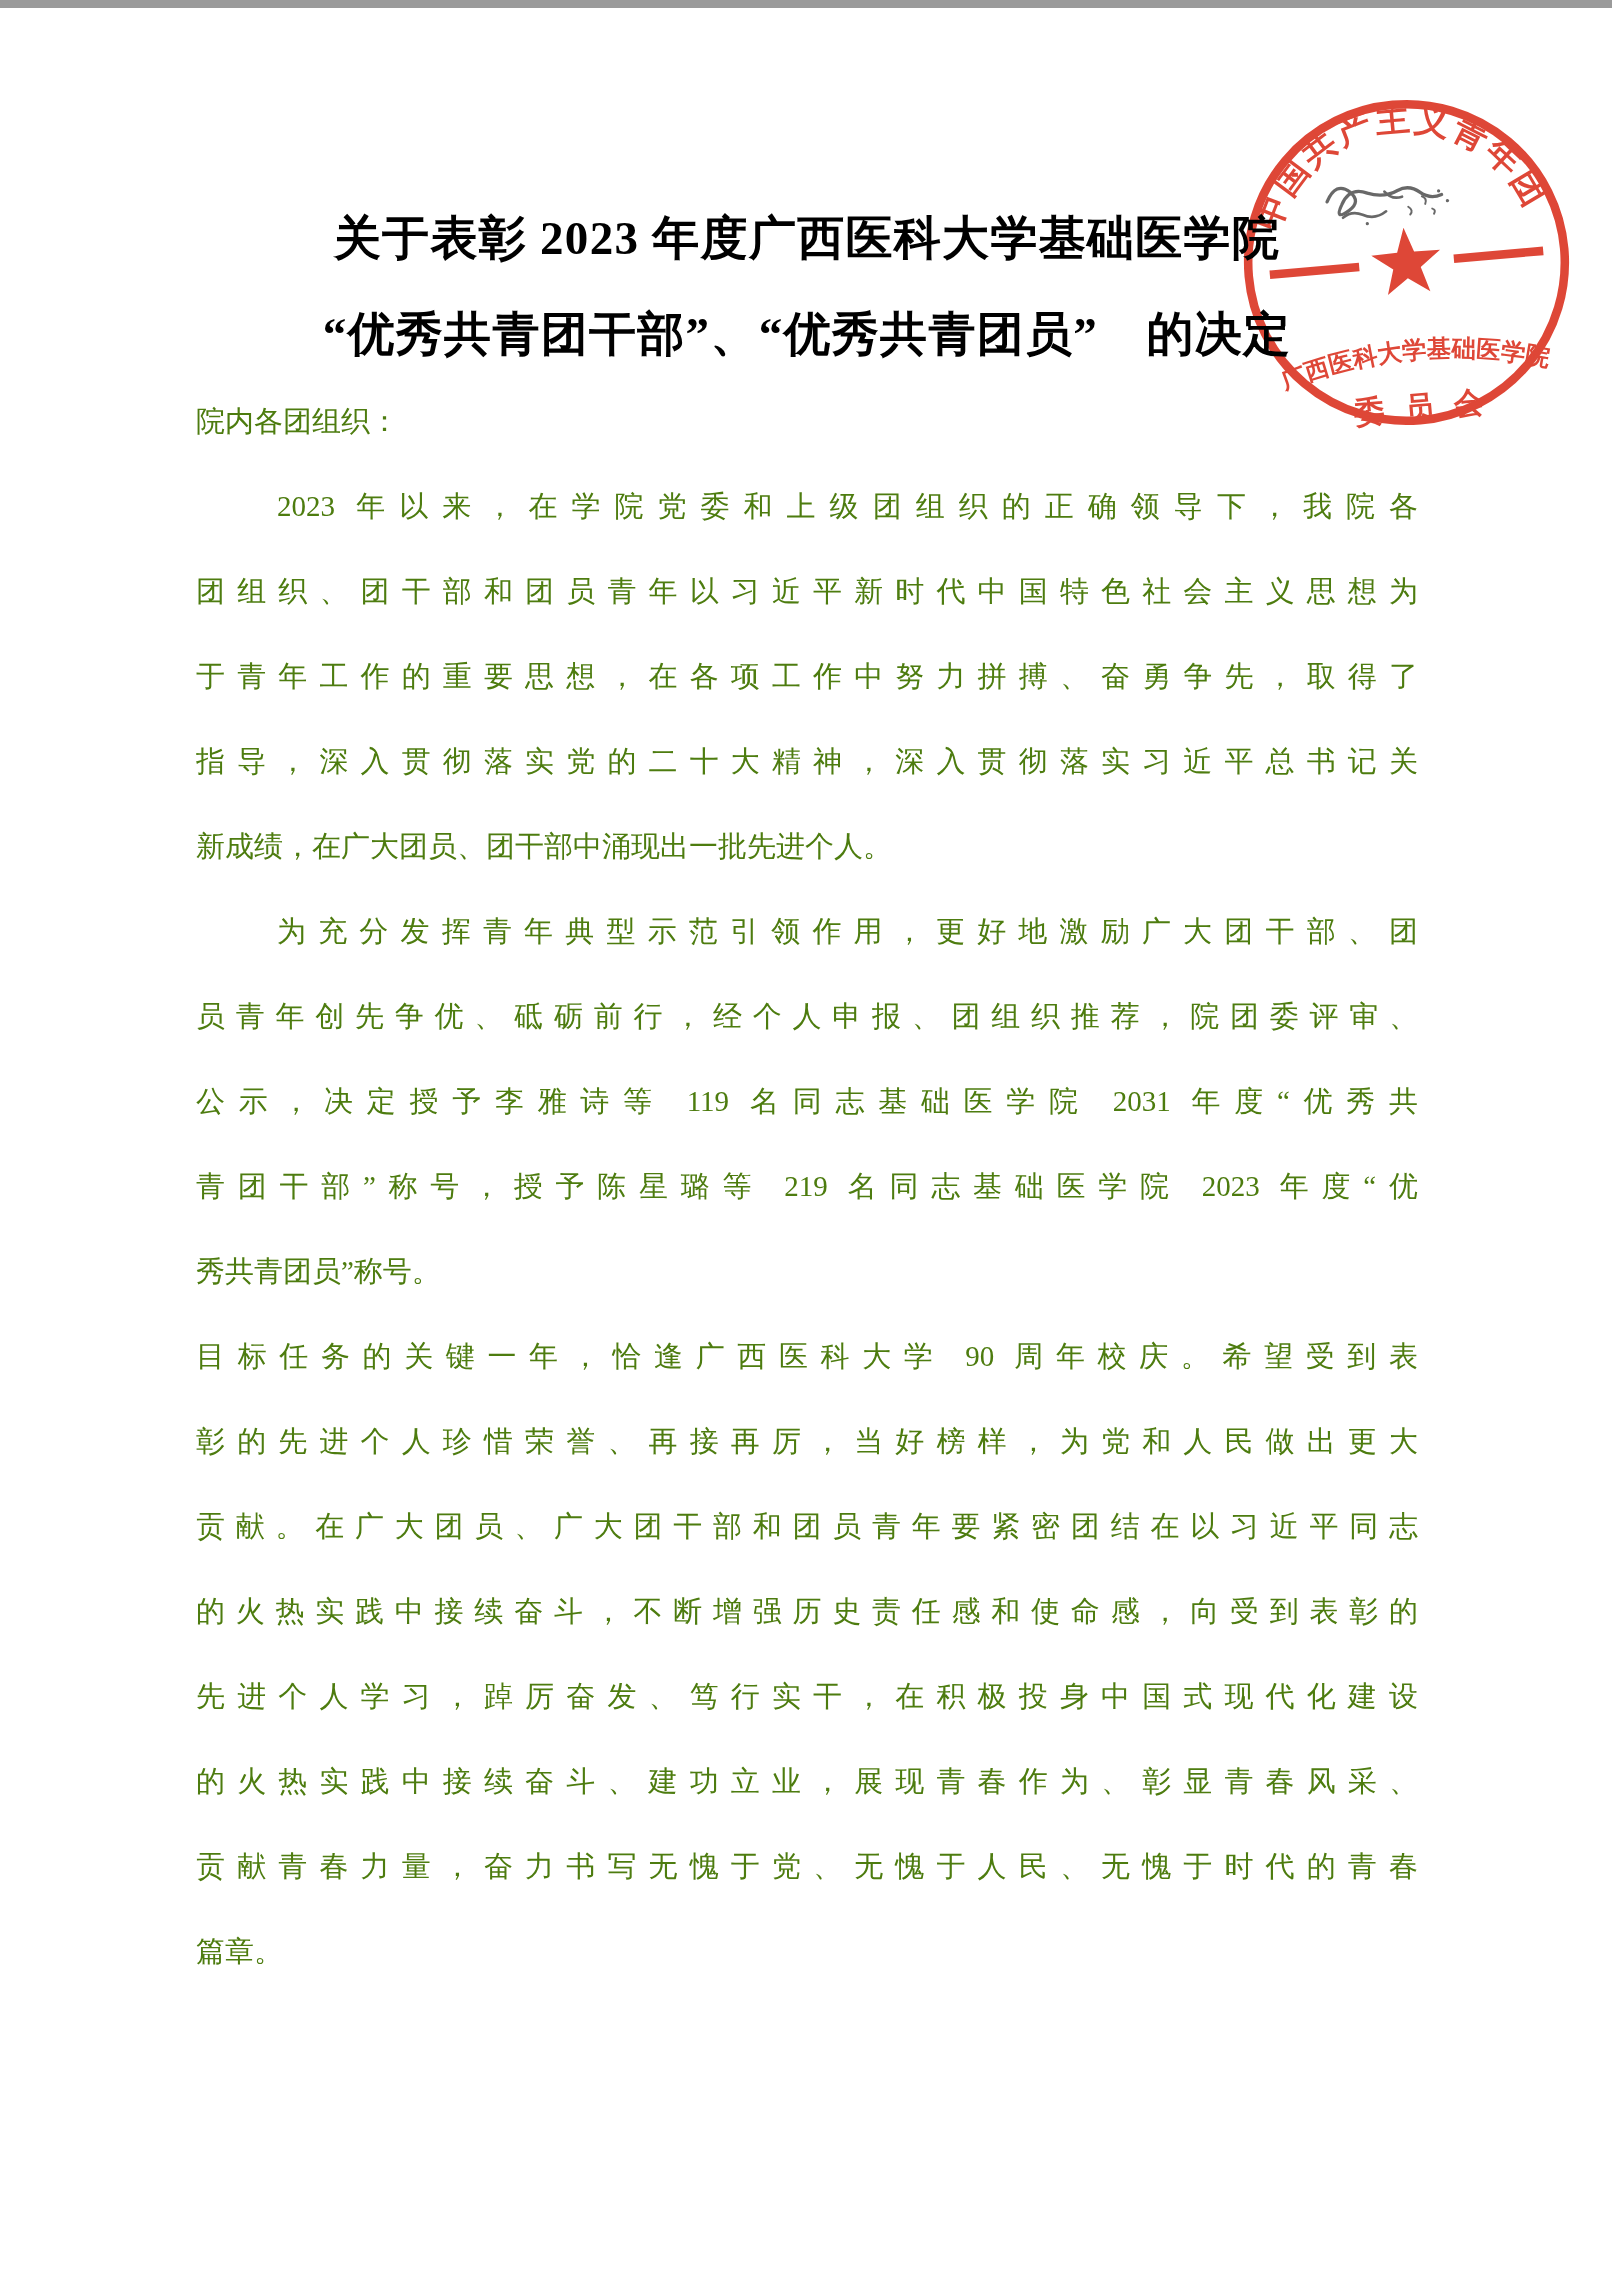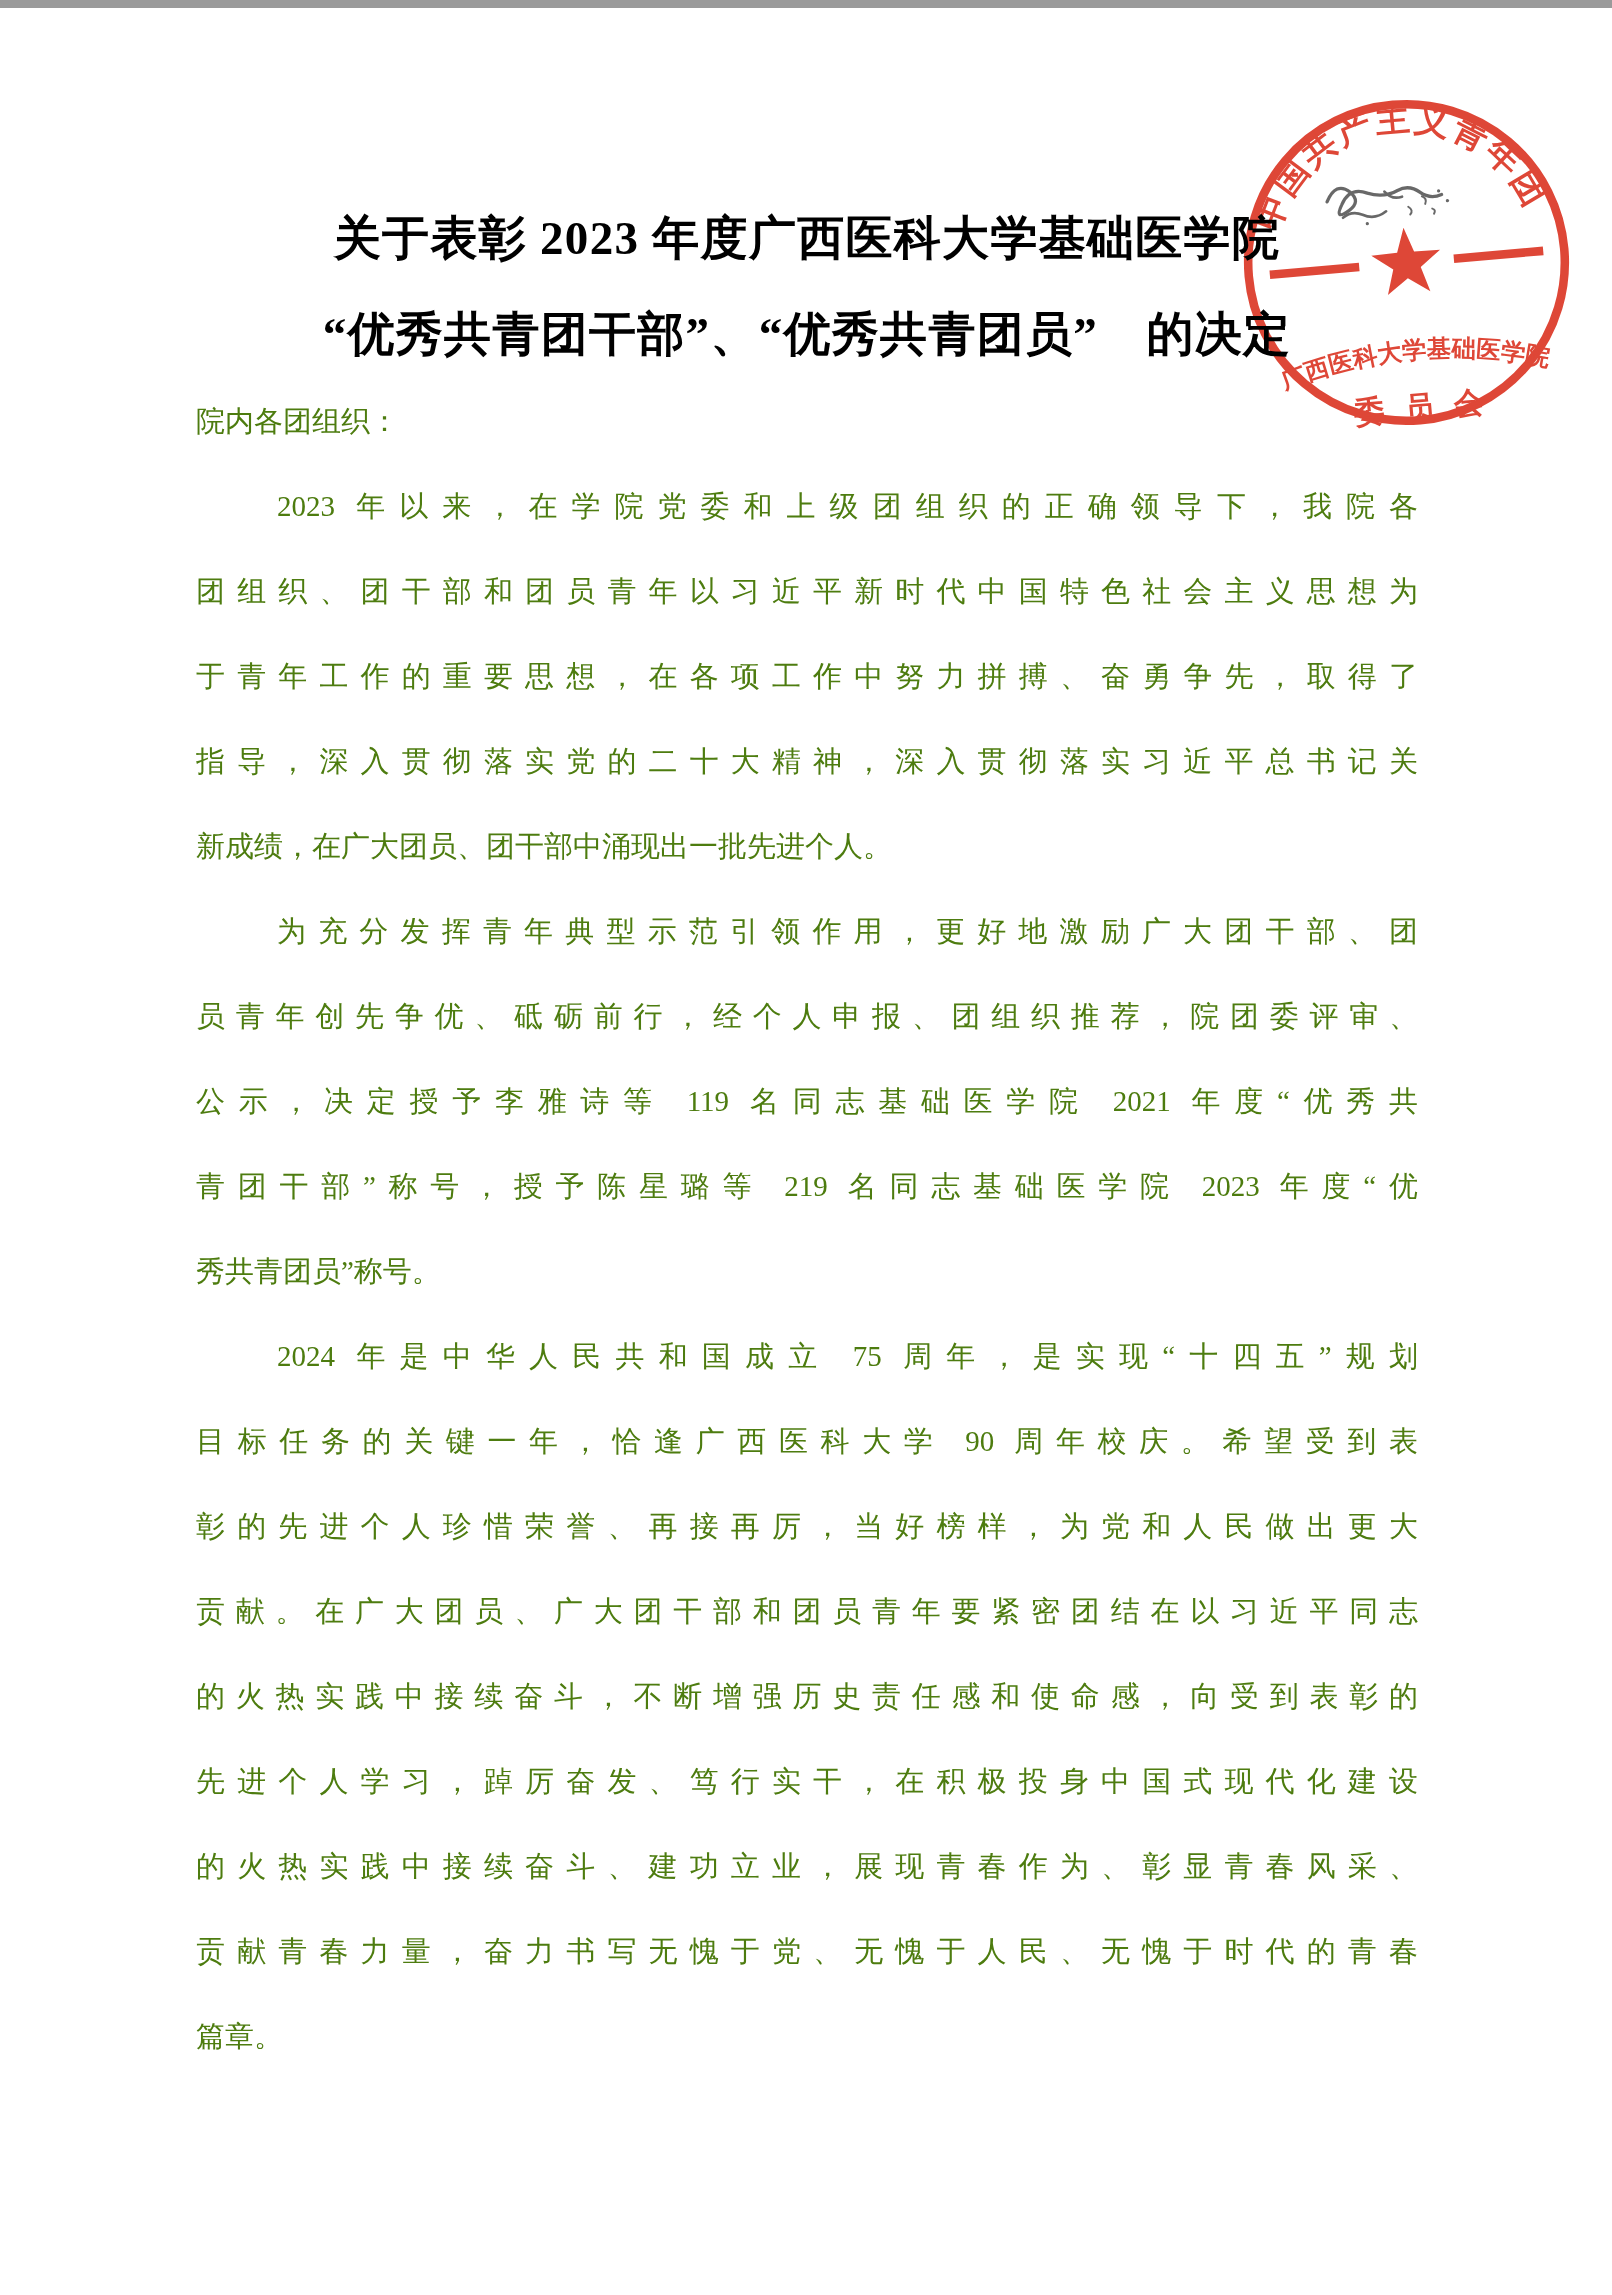--- a/index.html
+++ b/index.html
@@ -67,24 +67,23 @@
   <div class="doc-body">
     <div class="bline">院内各团组织：</div>
 
   <div class="bline indent full">2023 年以来，在学院党委和上级团组织的正确领导下，我院各</div>
       <div class="bline full">团组织、团干部和团员青年以习近平新时代中国特色社会主义思想为</div>
       <div class="bline full">于青年工作的重要思想，在各项工作中努力拼搏、奋勇争先，取得了</div>
       <div class="bline full">指导，深入贯彻落实党的二十大精神，深入贯彻落实习近平总书记关</div>
       <div class="bline">新成绩，在广大团员、团干部中涌现出一批先进个人。</div>
       <div class="bline indent full">为充分发挥青年典型示范引领作用，更好地激励广大团干部、团</div>
       <div class="bline full">员青年创先争优、砥砺前行，经个人申报、团组织推荐，院团委评审、</div>
-      <div class="bline full">公示，决定授予李雅诗等 119 名同志基础医学院 2021 年度“优秀共</div>
+      <div class="bline full">公示，决定授予李雅诗等 119 名同志基础医学院 2031 年度“优秀共</div>
       <div class="bline full">青团干部”称号，授予陈星璐等 219 名同志基础医学院 2023 年度“优</div>
       <div class="bline">秀共青团员”称号。</div>
-      <div class="bline indent full">2024 年是中华人民共和国成立 75 周年，是实现“十四五”规划</div>
       <div class="bline full">目标任务的关键一年，恰逢广西医科大学 90 周年校庆。希望受到表</div>
       <div class="bline full">彰的先进个人珍惜荣誉、再接再厉，当好榜样，为党和人民做出更大</div>
       <div class="bline full">贡献。在广大团员、广大团干部和团员青年要紧密团结在以习近平同志</div>
       <div class="bline full">的火热实践中接续奋斗，不断增强历史责任感和使命感，向受到表彰的</div>
       <div class="bline full">先进个人学习，踔厉奋发、笃行实干，在积极投身中国式现代化建设</div>
       <div class="bline full">的火热实践中接续奋斗、建功立业，展现青春作为、彰显青春风采、</div>
       <div class="bline full">贡献青春力量，奋力书写无愧于党、无愧于人民、无愧于时代的青春</div>
       <div class="bline">篇章。</div>
     </div>
 

